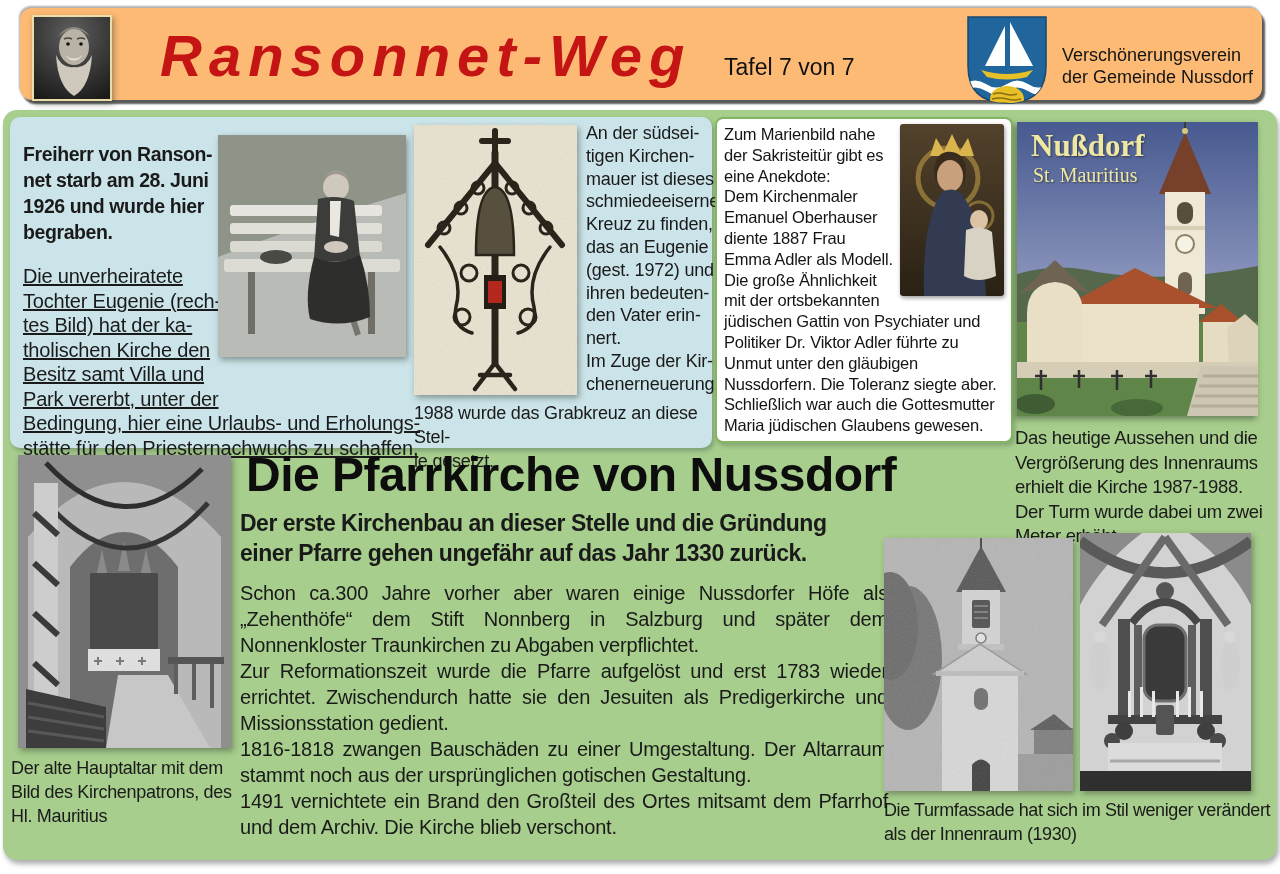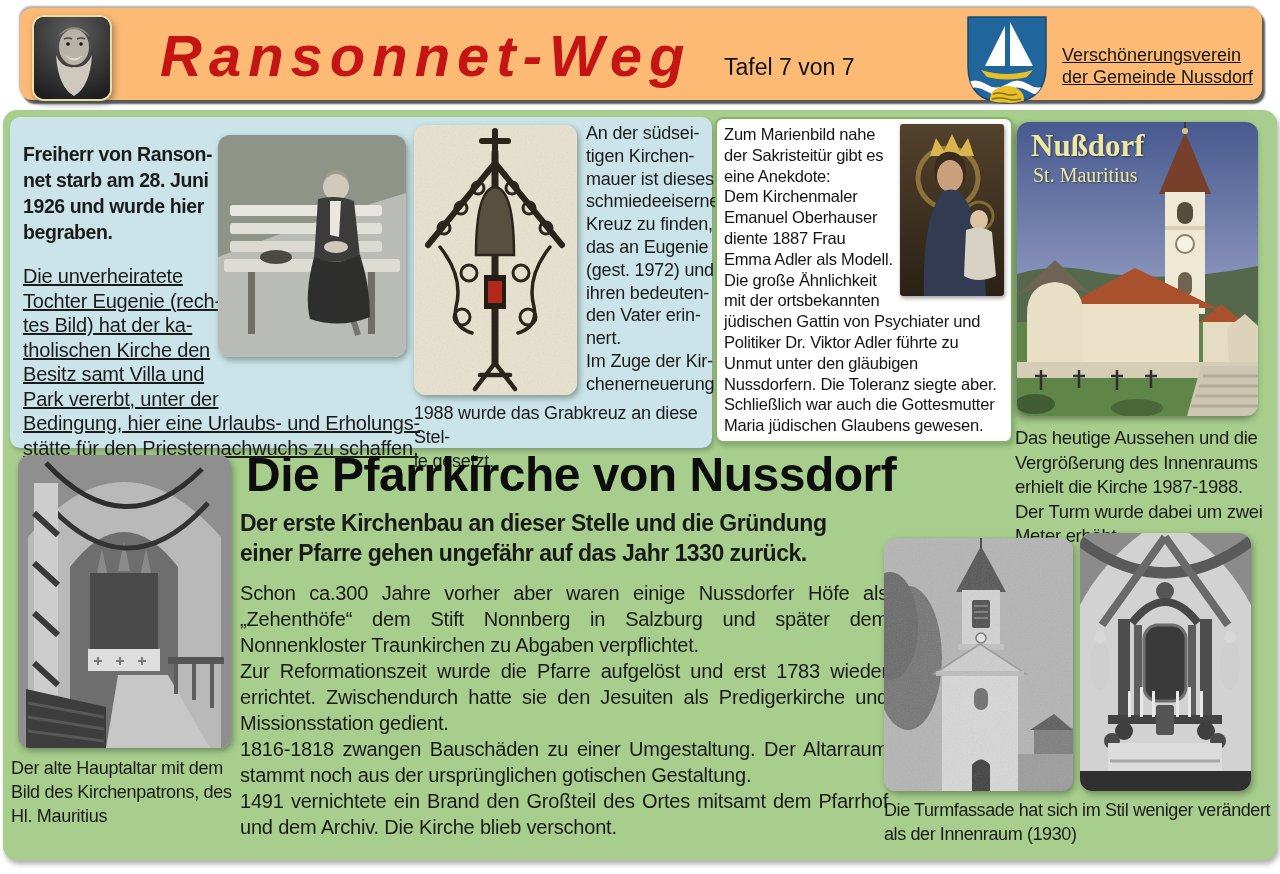--- a/index.html
+++ b/index.html
@@ -8,28 +8,28 @@
 
   
   .banner{position:absolute;left:20px;top:8px;width:1242px;height:92px;background:#fdba74;
           border-radius:12px;box-shadow:3px 4px 2px rgba(60,60,60,.85),-1px -2px 2px rgba(110,110,110,.55);}
   .portrait{position:absolute;left:12px;top:7px;width:76px;height:82px;border:2px solid #ecdca8;
             border-radius:2px;overflow:hidden;background:#222;}
   .banner-title{position:absolute;left:140px;top:0;height:92px;line-height:96px;font-size:58px;
                 font-weight:bold;font-style:italic;letter-spacing:7px;color:#c41414;white-space:nowrap;}
   .tafel{position:absolute;left:704px;top:46px;font-size:23px;color:#111;}
   .coat{position:absolute;left:945px;top:6px;width:84px;height:92px;}
-  .org{position:absolute;left:1042px;top:36px;font-size:18px;line-height:22px;color:#141414;text-decoration:underline;}
+  .org{position:absolute;left:1042px;top:36px;font-size:18px;line-height:22px;color:#141414;}
 
   
   .panel{position:absolute;left:3px;top:110px;width:1274px;height:750px;background:#A7CE8C;
          border-radius:14px;box-shadow:2px 4px 5px rgba(110,110,110,.55);}
 
   
-  .photo{position:absolute;border-radius:12px;overflow:hidden;box-shadow:2px 3px 6px rgba(45,55,45,.45);}
+  .photo{position:absolute;border-radius:0;overflow:hidden;box-shadow:2px 3px 6px rgba(45,55,45,.45);}
   .photo svg{display:block;width:100%;height:100%;}
 
   
   .bluebox{position:absolute;left:7px;top:7px;width:702px;height:331px;background:#CBE4E9;
            border-radius:10px;box-shadow:2px 3px 4px rgba(70,90,80,.4);}
   .intro{position:absolute;left:13px;top:6px;width:440px;white-space:pre-line;}
   .intro-bold{font-size:19.5px;font-weight:bold;line-height:26px;letter-spacing:-.4px;}
   .intro-body{margin-top:1px;font-size:20px;line-height:24.5px;letter-spacing:-.2px;text-decoration:underline;}
   .bench-photo{left:208px;top:18px;width:188px;height:222px;}
   .cross-photo{left:404px;top:8px;width:163px;height:270px;}

